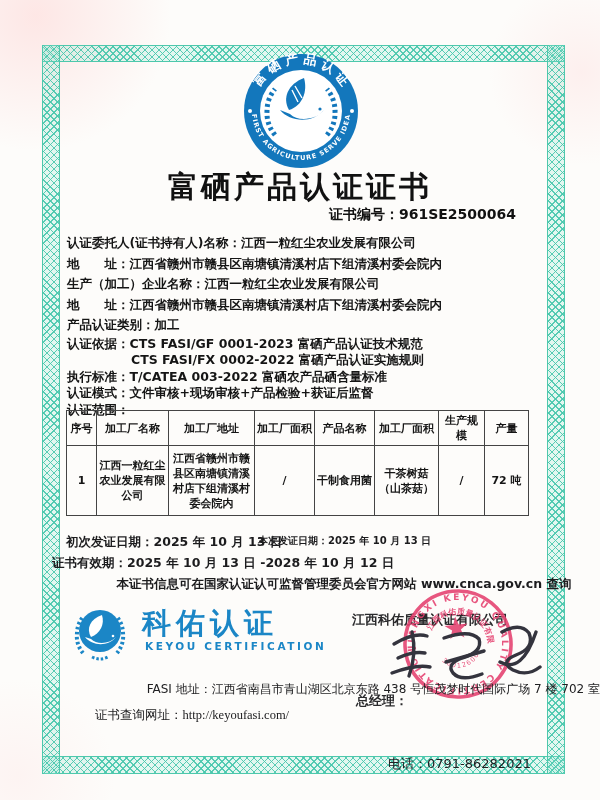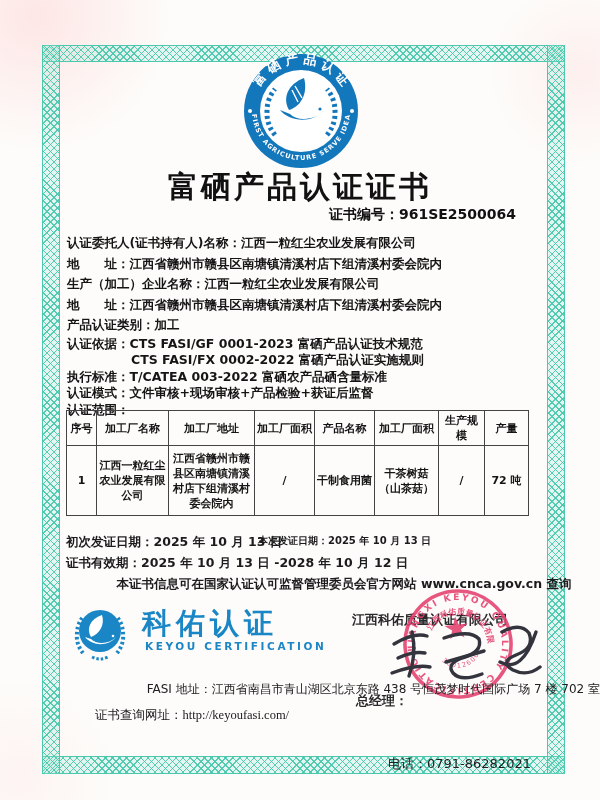--- a/index.html
+++ b/index.html
@@ -51,21 +51,21 @@
   }
   table.scope th, table.scope td {
     border:1px solid #444; padding:2px 1px; font-weight:bold;
   }
   table.scope th { height:25px; }
   table.scope td { height:70px; line-height:15px; }
 
   .statement { top:512px; left:66px; width:472px; font-size:12px; font-weight:bold; white-space:nowrap; }
   .dates1a { top:534px; left:66px;  font-size:12.5px; font-weight:bold; }
   .dates1b { top:534px; left:258px; font-size:10px; font-weight:bold; }
-  .dates2  { top:555px; left:66px;  font-size:12.5px; font-weight:bold; }
+  .dates2  { top:555px; left:52px;  font-size:12.5px; font-weight:bold; }
   .cnca    { top:576px; left:0; width:100%; text-align:center; font-size:12.5px; font-weight:bold;margin-left:44px; }
 
   .keyou-cn {
     top:604px; left:142px; font-size:29px; font-weight:bold; color:#1b86c6; letter-spacing:5px;
   }
   .keyou-en {
     top:640px; left:145px; font-size:10.5px; font-weight:bold; color:#1b86c6; letter-spacing:2.6px;
   }
   .issuer-company { top:611px; left:352px; font-size:13px; font-weight:bold; color:#2a2a2c; }
   .signer-title   { top:650px; left:356px; font-size:13px; font-weight:bold; color:#2a2a2c;margin-top:42px; }

